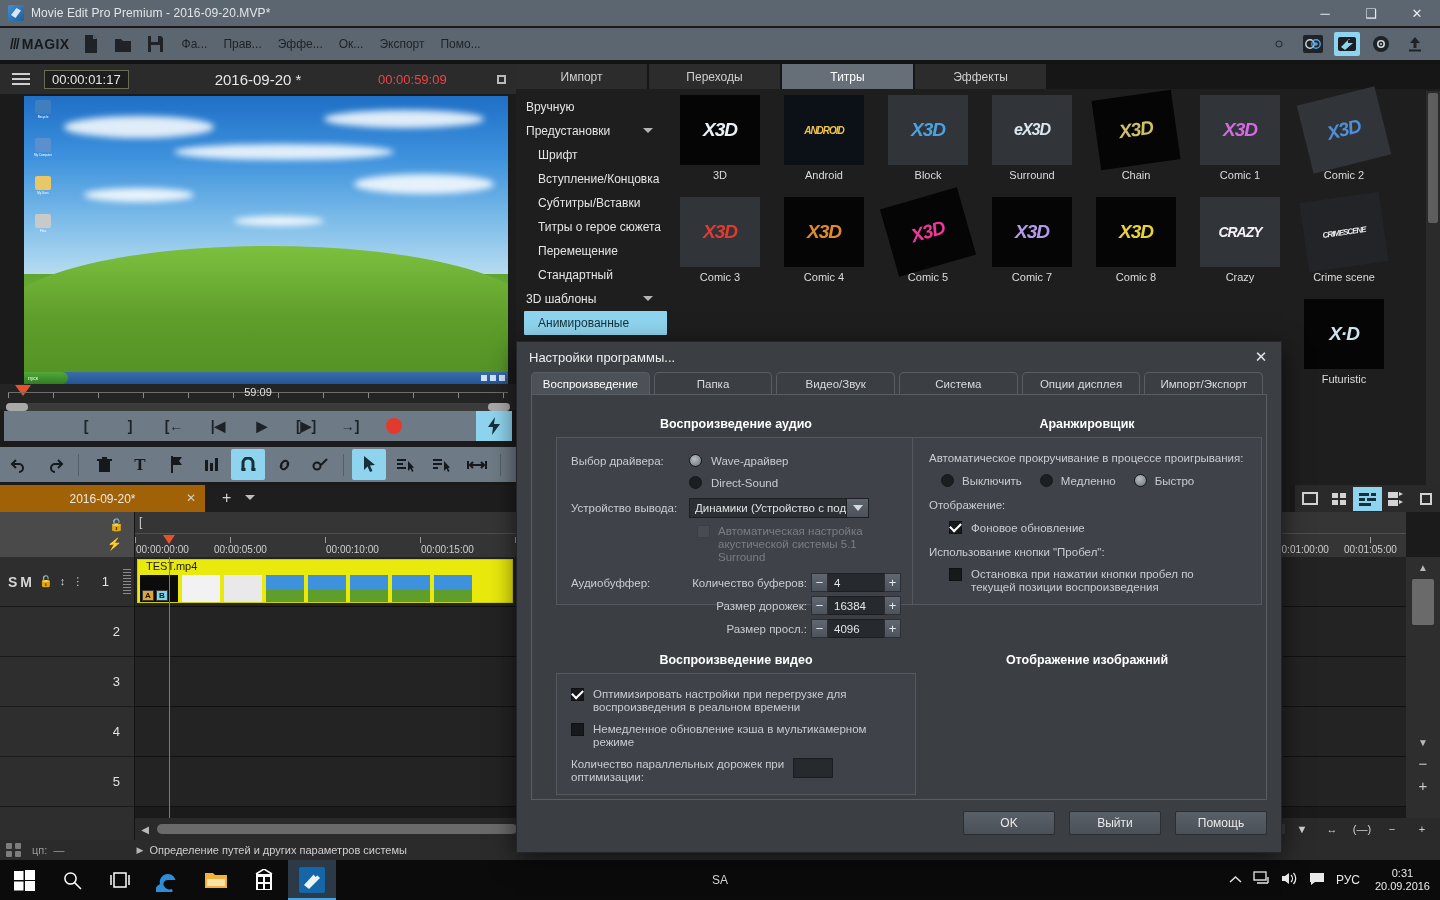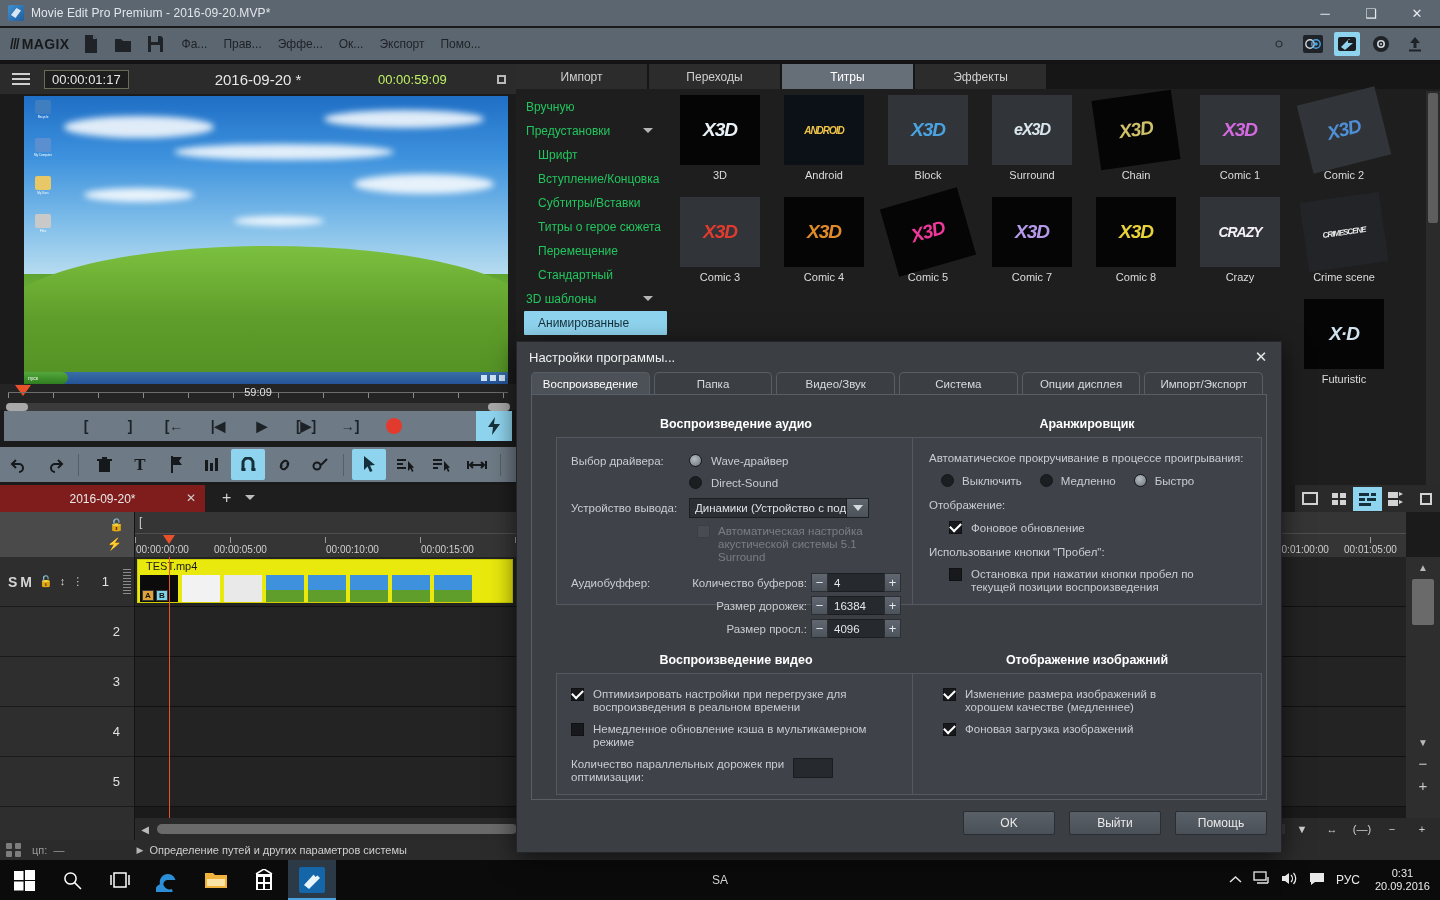--- a/index.html
+++ b/index.html
@@ -63,21 +63,21 @@
     background:#2b2b2b; display:flex; align-items:center;
   }
   .hamburger { width:18px; height:13px; margin-left:12px; position:relative; cursor:pointer; }
   .hamburger i { position:absolute; left:0; width:18px; height:2px; background:#cfcfcf; }
   .hamburger i:nth-child(1){ top:0; } .hamburger i:nth-child(2){ top:5px; } .hamburger i:nth-child(3){ top:10px; }
   .tc-box {
     margin-left:14px; border:1px solid #6a6a55; padding:1px 7px;
     font-size:13px; color:#e6e6e6; background:#1d1d1d;
   }
   .proj-name { position:absolute; left:50%; transform:translateX(-50%); font-size:15px; color:#e8e8e8; }
-  .tc-end { position:absolute; left:378px; font-size:13px; color:#bef264; }
+  .tc-end { position:absolute; left:378px; font-size:13px; color:#ef4444; }
   .mon-max { position:absolute; right:10px; width:9px; height:9px; border:2px solid #b9b9b9; cursor:pointer; }
 
   .monitor {
     position:absolute; left:24px; top:96px; width:484px; height:288px;
     background:linear-gradient(#2a74c8 0%, #3f8fdb 22%, #74b6e6 44%, #a9d3ea 56%, #5ea430 62%, #76b93c 74%, #69ad35 100%);
     overflow:hidden;
   }
   .mon-sky { position:absolute; left:0; top:0; width:484px; height:178px;
     background:linear-gradient(#1f6fc6 0%, #3e92dd 35%, #7dbce9 70%, #b6dcf0 100%); }
   .cloud { position:absolute; background:rgba(255,255,255,.85); border-radius:50%; filter:blur(3px); }
@@ -111,21 +111,21 @@
   .tp-last { margin-left:auto; width:36px; height:30px; background:#8fd4ee; display:flex; align-items:center; justify-content:center; }
 
   
   .edittool { position:absolute; left:0; top:447px; width:516px; height:35px; background:#6e7a85; display:flex; align-items:center; }
   .et-btn { width:34px; height:31px; margin-left:2px; display:flex; align-items:center; justify-content:center; cursor:pointer; color:#16191c; border-radius:2px; }
   .et-btn.active { background:#8fd4ee; }
   .et-sep { width:1px; height:22px; background:#565f67; margin:0 6px; }
 
   
   .projtabs { position:absolute; left:0; top:485px; width:1290px; height:27px; background:#1e1e1e; }
-  .projtab { position:absolute; left:0; top:0; width:205px; height:27px; background:#7f1d1d;
+  .projtab { position:absolute; left:0; top:0; width:205px; height:27px; background:#a16207;
     display:flex; align-items:center; justify-content:center; font-size:12px; color:#e9e9e9; }
   .projtab-x { position:absolute; right:9px; top:6px; font-size:12px; color:#cfcfcf; cursor:pointer; }
   .projtab-plus { position:absolute; left:222px; top:4px; font-size:16px; color:#d4d4d4; cursor:pointer; }
   .projtab-caret { position:absolute; left:245px; top:10px; width:0;height:0;
     border-left:5px solid transparent;border-right:5px solid transparent;border-top:5px solid #bdbdbd; cursor:pointer; }
 
   .viewmodes { position:absolute; left:1295px; top:485px; width:145px; height:27px; background:#2a2a2a; display:flex; align-items:center; }
   .vm-btn { width:30px; height:24px; display:flex; align-items:center; justify-content:center; cursor:pointer; }
   .vm-btn.active { background:#8fd4ee; }
 
@@ -174,21 +174,21 @@
   .tl-botright { position:absolute; right:0; bottom:0; width:155px; height:22px; background:#2a2a2a; display:flex; align-items:center; justify-content:flex-end; gap:2px; padding-right:4px;}
   .br-btn { width:28px; height:18px; display:flex;align-items:center;justify-content:center; color:#cfcfcf; font-size:11px; }
 
   
   .pool { position:absolute; left:516px; top:64px; width:924px; height:421px; background:#1e1e1e; }
   .pool-tabs { position:absolute; left:0; top:0; width:924px; height:25px; background:#161616; display:flex; }
   .pool-tab { width:131px; height:25px; background:#2c2c2c; margin-right:2px;
     display:flex; align-items:center; justify-content:center; font-size:12px; color:#cfcfcf; cursor:pointer; }
   .pool-tab.active { background:#666f78; color:#ffffff; }
   .pool-left { position:absolute; left:0; top:27px; width:155px; bottom:0; background:#1e1e1e; padding-top:4px; }
-  .pl-item { height:24px; display:flex; align-items:center; font-size:12px; color:#22c55e; padding-left:10px; cursor:pointer; position:relative; }
+  .pl-item { height:24px; display:flex; align-items:center; font-size:12px; color:#e5e5e5; padding-left:10px; cursor:pointer; position:relative; }
   .pl-item.indent { padding-left:22px; }
   .pl-item.sel { background:#8fd4ee; color:#16303b; margin:0 4px 0 8px; border-radius:1px; padding-left:14px; }
   .pl-caret { position:absolute; right:18px; top:9px; width:0;height:0;
     border-left:5px solid transparent;border-right:5px solid transparent;border-top:5px solid #b5b5b5; }
   .pool-grid { position:absolute; left:160px; top:27px; right:14px; bottom:0; padding:4px 0 0 4px; }
   .grid-row { display:flex; gap:24px; margin-bottom:16px; }
   .grid-cell { width:80px; text-align:center; cursor:pointer; }
   .gc-thumb { width:80px; height:70px; display:flex; align-items:center; justify-content:center;
     font-weight:bold; font-size:19px; font-style:italic; letter-spacing:-1px; }
   .gc-label { font-size:11px; color:#dcdcdc; margin-top:4px; }
@@ -995,30 +995,20 @@
           </div>
           <div class="row" style="align-items:flex-start; margin-top:2px">
             <div class="lbl" style="width:222px; line-height:13px">Количество параллельных дорожек при оптимизации:</div>
             <div class="numbox"></div>
           </div>
         </div>
       </div>
 
       <div class="grp" style="left:380px; top:258px; width:350px;">
         <div class="grp-title">Отображение изображний</div>
-        <div class="grp-box" style="height:122px; padding:14px 16px 0 16px;">
-          <div class="row" style="align-items:flex-start; margin-left:14px">
-            <div class="cbx on"></div>
-            <div class="lbl" style="margin-left:9px; width:230px; line-height:13px">Изменение размера изображений в хорошем качестве (медленнее)</div>
-          </div>
-          <div class="row" style="align-items:flex-start; margin-left:14px">
-            <div class="cbx on"></div>
-            <div class="lbl" style="margin-left:9px; line-height:13px">Фоновая загрузка изображений</div>
-          </div>
-        </div>
       </div>
 
     </div>
 
     <div class="dlg-foot">
       <div class="dlg-btn">OK</div>
       <div class="dlg-btn">Выйти</div>
       <div class="dlg-btn">Помощь</div>
     </div>
   </div>

